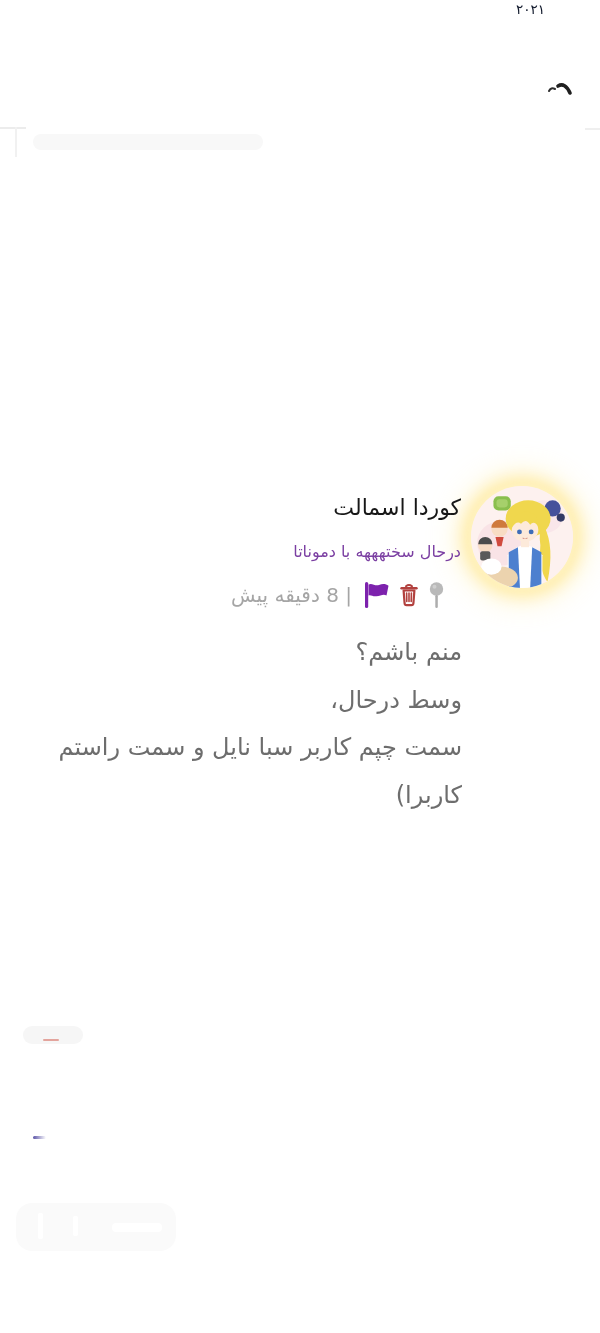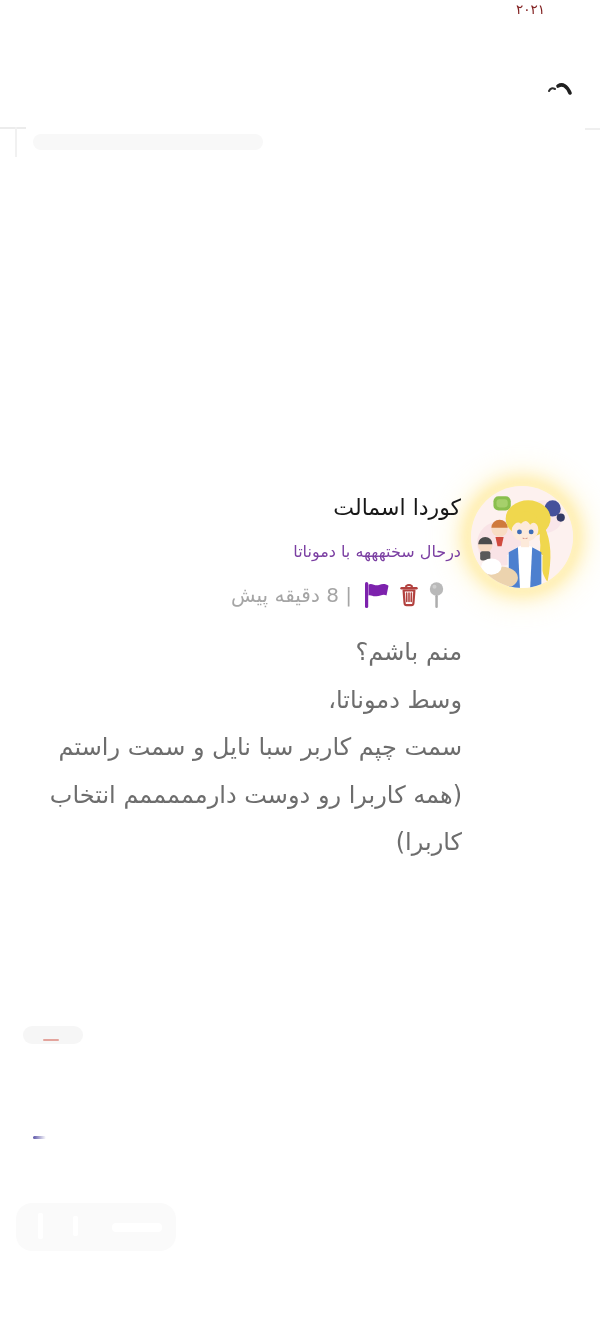--- a/index.html
+++ b/index.html
@@ -8,21 +8,21 @@
     background:#ffffff;
     font-family:"DejaVu Sans",sans-serif;
     position:relative;
     overflow:hidden;
   }
   .abs{position:absolute;}
 
   
   .year{
     top:1px;right:55px;
-    font-size:13.5px;color:#7f1d1d;
+    font-size:13.5px;color:#0f172a;
     direction:rtl;letter-spacing:1px;
   }
 
   
   .scribble{top:78px;left:545px;}
 
   
   .ghost-corner-tl-h{top:127px;left:0;width:26px;height:0;border-top:2px solid #ececec;}
   .ghost-corner-tl-v{top:127px;left:15px;width:0;height:30px;border-left:2px solid #f1f1f1;}
   .ghost-bar{top:134px;left:33px;width:230px;height:16px;background:#f8f8f8;border-radius:8px;}
@@ -134,23 +134,22 @@
   </svg>
   <svg width="26" height="28" viewBox="0 0 26 28">
     <rect x="2" y="1" width="3.2" height="26" rx="1.6" fill="#7d22ad"></rect>
     <path d="M5.5 3.5 C 9 1.5, 12 5.5, 16 4 C 20 2.5, 23 3, 25.5 4.8 L 23.5 14.5 C 20.5 12.5, 17.5 14.8, 13.5 15.3 C 9.5 15.8, 8 13.5, 5.5 14.5 Z" fill="#7d22ad"></path>
   </svg>
   <span class="timestamp">| 8 دقیقه پیش</span>
 </div>
 
 <div class="abs message">
   <div class="line">منم باشم؟</div>
-  <div class="line">وسط دموناتا،</div>
+  <div class="line">وسط درحال،</div>
   <div class="line">سمت چپم کاربر سبا نایل و سمت راستم</div>
-  <div class="line">(همه کاربرا رو دوست دارمممممم انتخاب</div>
   <div class="line">کاربرا)</div>
 </div>
 
 <div class="abs ghost-blob-mid"></div>
 <div class="abs ghost-red-dash"></div>
 <div class="abs ghost-purple-dash"></div>
 <div class="abs ghost-button">
   <div class="gb-m1"></div>
   <div class="gb-m2"></div>
   <div class="gb-bar"></div>

